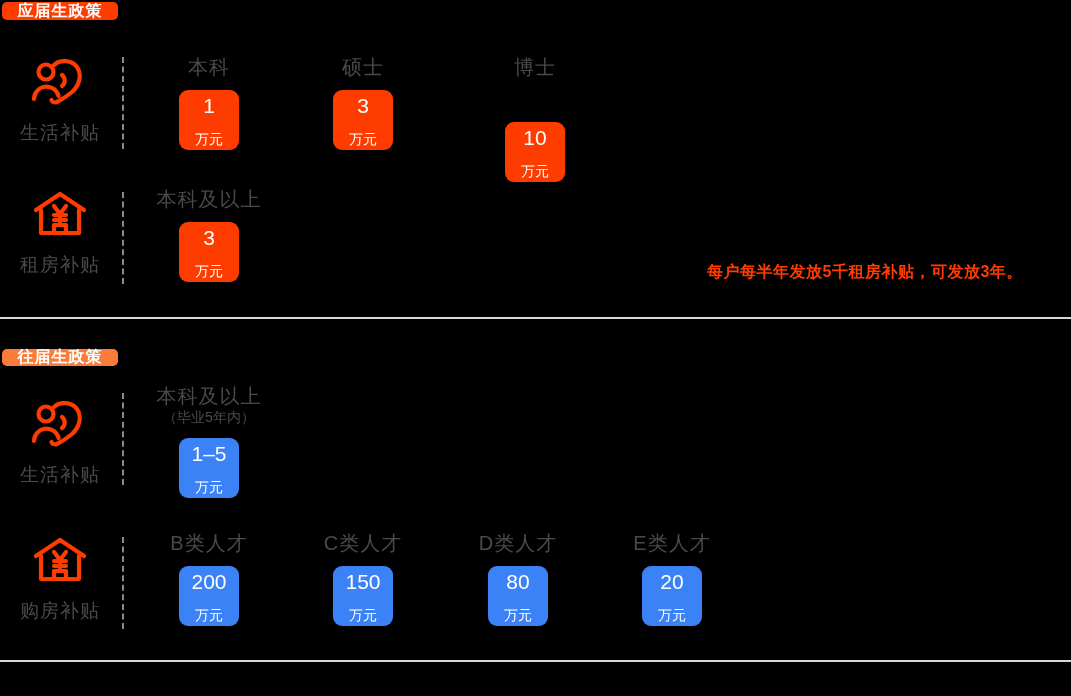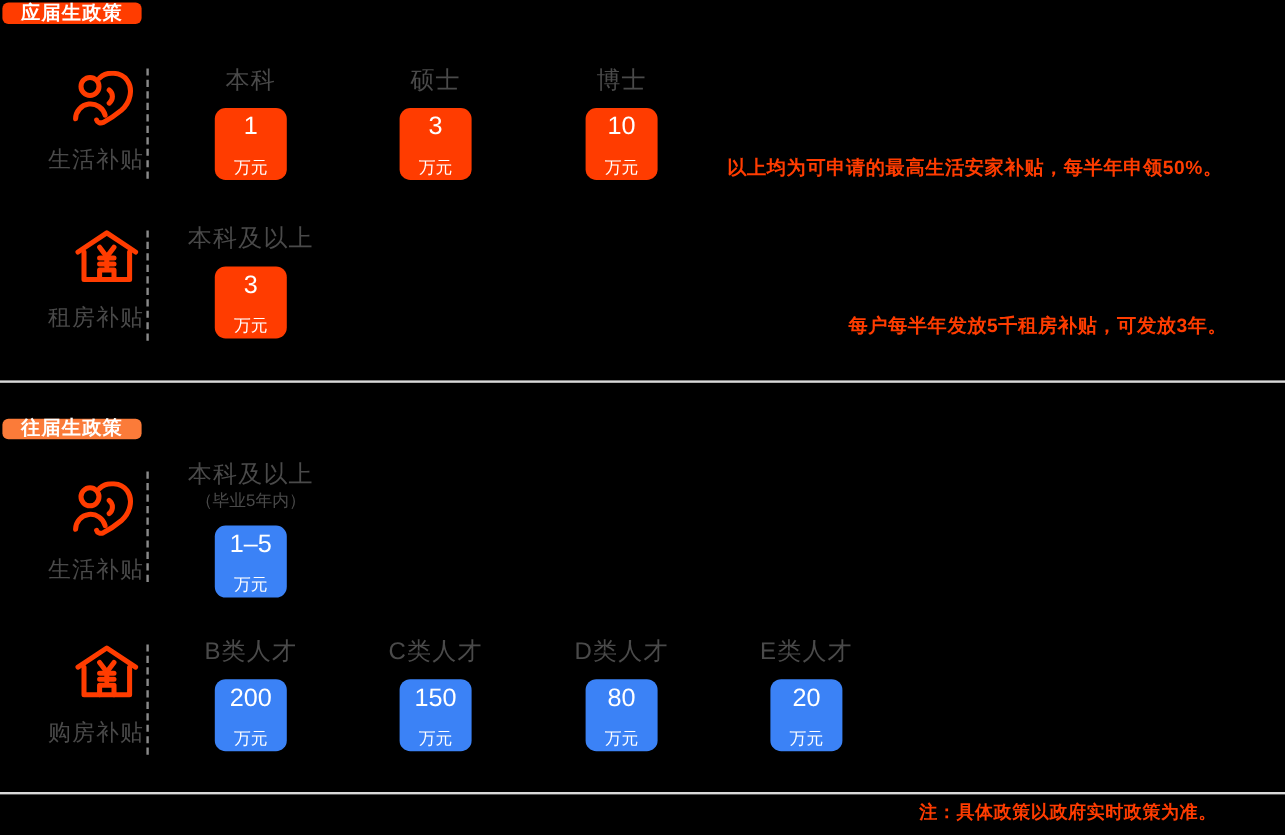--- a/index.html
+++ b/index.html
@@ -71,21 +71,21 @@
   .vdash-r3 { top: 393px; height: 92px; }
   .vdash-r4 { top: 537px; height: 92px; }
 
   
   .rowlabel {
     position: absolute;
     left: 0;
     width: 120px;
     display: flex;
     flex-direction: column;
-    align-items: flex-end;
+    align-items: center;
   }
   .rowlabel .icon-wrap {
     width: 62px;
     height: 48px;
     display: flex;
     align-items: center;
     justify-content: center;
   }
   .rowlabel .cap {
     margin-top: 14px;
@@ -206,29 +206,28 @@
   </div>
 
   <div class="col" style="left:298px; top:56px;">
     <span class="colhead">硕士</span>
     <span class="chip red">
       <span class="amt">3</span>
       <span class="unit">万元</span>
     </span>
   </div>
 
-  <div class="col" style="left:453px; top:56px;">
+  <div class="col" style="left:470px; top:56px;gap:32px;">
     <span class="colhead">博士</span>
     <span class="chip red">
       <span class="amt">10</span>
       <span class="unit">万元</span>
     </span>
   </div>
 
-  <div class="note note-1">以上均为可申请的最高生活安家补贴，每半年申领50%。</div>
 
   <div class="rowlabel rl-2">
     <span class="icon-wrap">
       <svg width="56" height="46" viewBox="0 0 56 46">
         <g fill="none" stroke="#FF3C00" stroke-width="4.2" stroke-linecap="round" stroke-linejoin="round">
           <path d="M4 19 L28 3 L52 19"></path>
           <path d="M9 19 L9 42 L47 42 L47 19"></path>
           <path d="M22 15 L28 23 L34 15"></path>
           <path d="M22 24 L34 24 M22 29 L34 29 M28 23 L28 31"></path>
           <path d="M22 42 L22 34 L34 34 L34 42" stroke-width="4.2"></path>
@@ -311,15 +310,14 @@
   </div>
 
   <div class="col" style="left:607px; top:532px;">
     <span class="colhead">E类人才</span>
     <span class="chip lt">
       <span class="amt">20</span>
       <span class="unit">万元</span>
     </span>
   </div>
 
-  <div class="note note-3">注：具体政策以政府实时政策为准。</div>
 
 </div>
 
 </body></html>

